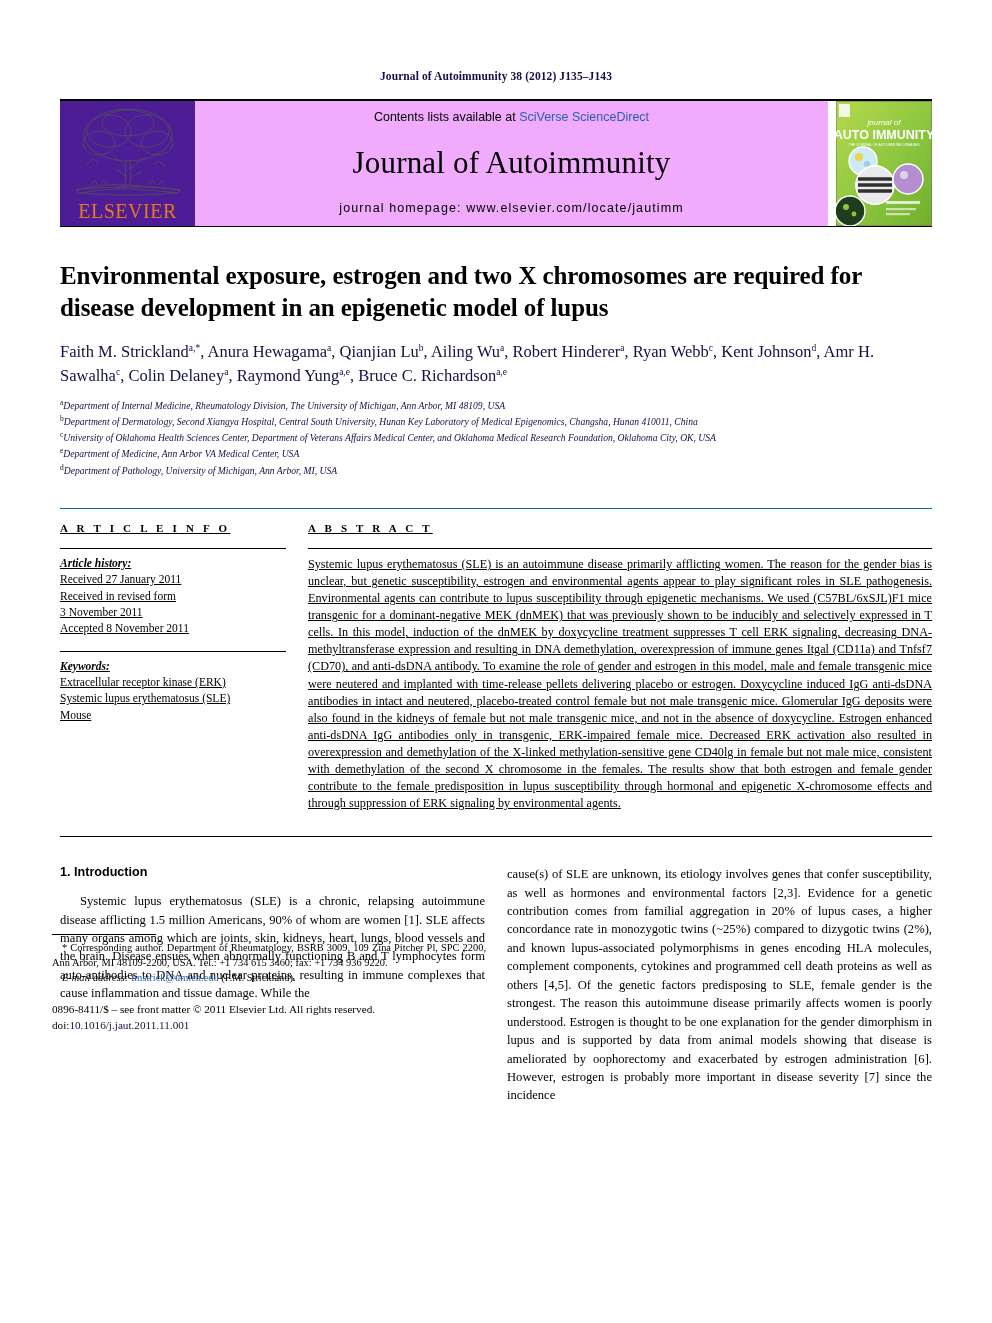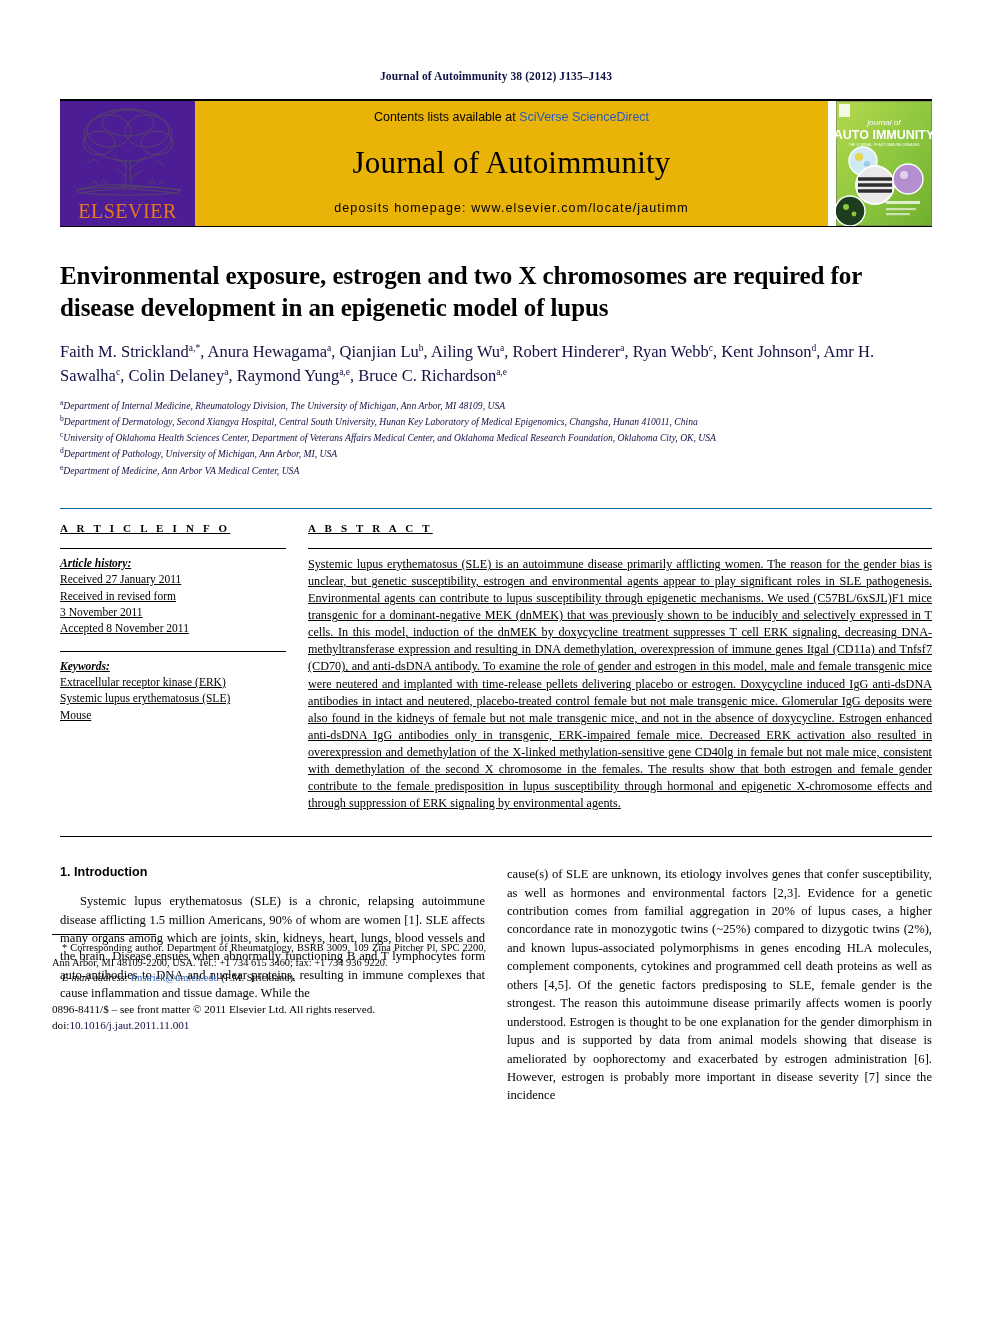--- a/index.html
+++ b/index.html
@@ -56,21 +56,21 @@
     font-size: 20px;
     letter-spacing: .5px;
     color: #E87722;
     text-align: center;
     line-height: 1;
     margin-top: 0px;
     font-weight: normal;
   }
   .mast-center {
     flex: 1 1 auto;
-    background: #eab308;
+    background: #f0abfc;
     display: flex;
     flex-direction: column;
     justify-content: space-between;
     align-items: center;
     padding: 9px 0 11px 0;
     box-sizing: border-box;
   }
   .contents-line {
     font-family: "Liberation Sans", sans-serif;
     font-size: 12.5px;
@@ -236,21 +236,21 @@
           <path d="M18 60 q6 -10 11 -2 M96 62 q-6 -10 -11 -2"></path>
           <ellipse cx="59" cy="86" rx="52" ry="4"></ellipse>
         </g>
       </svg>
       <div class="elsevier-word">ELSEVIER</div>
     </div>
 
     <div class="mast-center">
       <div class="contents-line"><span>Contents lists available at </span><a class="link" href="#">SciVerse ScienceDirect</a></div>
       <div class="journal-name">Journal of Autoimmunity</div>
-      <div class="homepage-line">deposits homepage: www.elsevier.com/locate/jautimm</div>
+      <div class="homepage-line">journal homepage: www.elsevier.com/locate/jautimm</div>
     </div>
 
     <div class="cover-thumb">
       <svg width="96" height="125" viewBox="0 0 96 125">
         <defs>
           <linearGradient id="cg" x1="0" y1="0" x2="1" y2="1">
             <stop offset="0%" stop-color="#b5d94c"></stop>
             <stop offset="55%" stop-color="#8CC63F"></stop>
             <stop offset="100%" stop-color="#6fae2e"></stop>
           </linearGradient>
@@ -281,22 +281,22 @@
   <div class="title-rule"></div>
 
   <h1 class="art-title">Environmental exposure, estrogen and two X chromosomes are required for disease development in an epigenetic model of lupus</h1>
 
   <div class="authors">Faith M. Strickland<sup>a,*</sup>, Anura Hewagama<sup>a</sup>, Qianjian Lu<sup>b</sup>, Ailing Wu<sup>a</sup>, Robert Hinderer<sup>a</sup>, Ryan Webb<sup>c</sup>, Kent Johnson<sup>d</sup>, Amr H. Sawalha<sup>c</sup>, Colin Delaney<sup>a</sup>, Raymond Yung<sup>a,e</sup>, Bruce C. Richardson<sup>a,e</sup></div>
 
   <div class="affils">
     <div class="affil"><sup>a</sup><span>Department of Internal Medicine, Rheumatology Division, The University of Michigan, Ann Arbor, MI 48109, USA</span></div>
     <div class="affil"><sup>b</sup><span>Department of Dermatology, Second Xiangya Hospital, Central South University, Hunan Key Laboratory of Medical Epigenomics, Changsha, Hunan 410011, China</span></div>
     <div class="affil"><sup>c</sup><span>University of Oklahoma Health Sciences Center, Department of Veterans Affairs Medical Center, and Oklahoma Medical Research Foundation, Oklahoma City, OK, USA</span></div>
+    <div class="affil"><sup>e</sup><span>Department of Medicine, Ann Arbor VA Medical Center, USA</span></div>
     <div class="affil"><sup>d</sup><span>Department of Pathology, University of Michigan, Ann Arbor, MI, USA</span></div>
-    <div class="affil"><sup>e</sup><span>Department of Medicine, Ann Arbor VA Medical Center, USA</span></div>
   </div>
 
   <div class="info-abstract">
 
     <div class="col-info">
       <div class="sec-head">A R T I C L E    I N F O</div>
       <div class="hr-thin"></div>
       <div class="info-block">
         <div class="info-label">Article history:</div>
         <div class="info-line">Received 27 January 2011</div>

